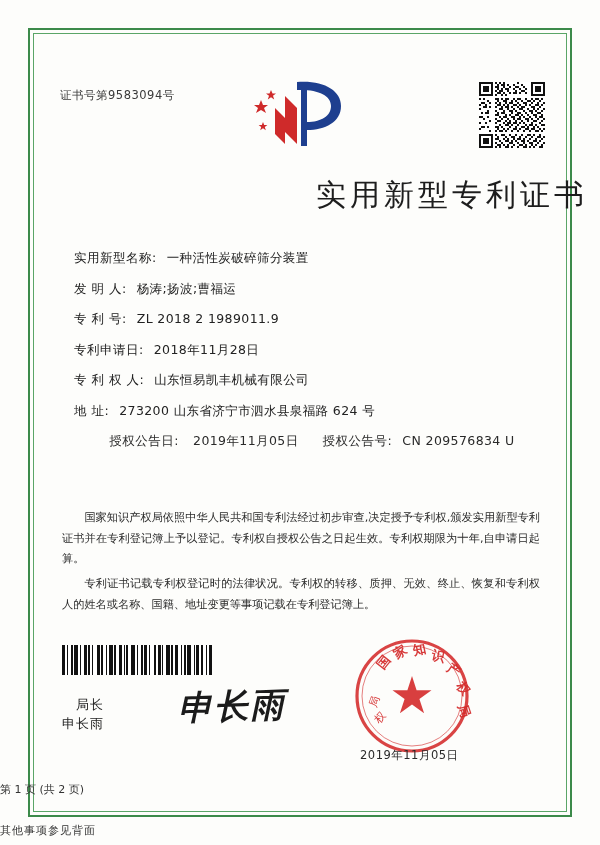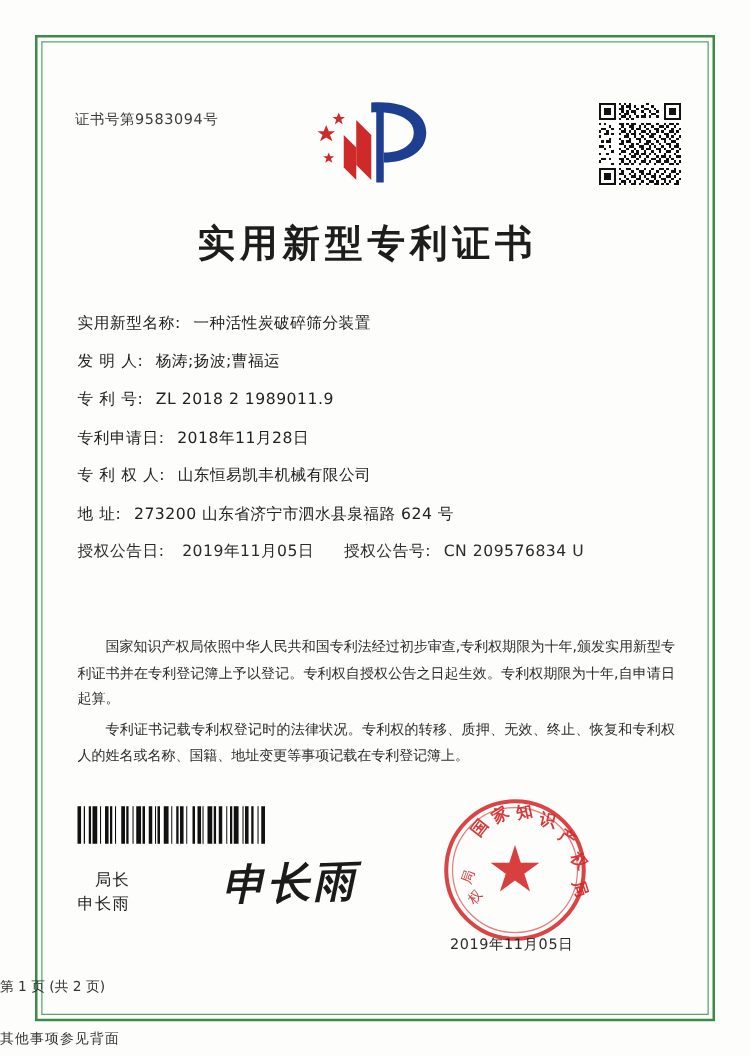--- a/index.html
+++ b/index.html
@@ -61,32 +61,32 @@
     position: absolute;
     right: 55px; top: 82px;
     width: 66px; height: 66px;
   }
   .qr canvas, .qr svg { display:block; }
 
   
   .title {
     position: absolute;
     left: 0; right: 12px; top: 175px;
-    text-align: center;
+    text-align: right;
     font-family: "DejaVu Serif", "Liberation Serif", serif;
-    font-weight: bold;
+    font-weight: normal;
     font-size: 30px;
     letter-spacing: 4px;
     color: #1d1d1d;
   }
 
   
   .fields {
     position: absolute;
-    left: 62px; top: 250px;
+    left: 74px; top: 250px;
     width: 476px;
   }
   .field-row {
     display: flex;
     align-items: baseline;
     margin-bottom: 15.5px;
     font-size: 12.5px;
     color: #222;
     line-height: 1.2;
   }
@@ -98,20 +98,21 @@
   .field-value {
     margin-left: 10px;
     letter-spacing: 0.4px;
   }
 
   .row-double {
     display: flex;
     align-items: baseline;
     margin-bottom: 15.5px;
     font-size: 12.5px;
+    justify-content: center;
   }
   .row-double .seg2 {
     margin-left: 24px;
     display: flex;
     align-items: baseline;
   }
 
   
   .body-text {
     position: absolute;
@@ -558,21 +559,21 @@
         <span class="field-value">2019年11月05日</span>
       </span>
       <span class="seg2">
         <span class="field-label">授权公告号:</span>
         <span class="field-value">CN 209576834 U</span>
       </span>
     </div>
   </div>
 
   <div class="body-text">
-    <p>国家知识产权局依照中华人民共和国专利法经过初步审查,专利权期限为十年,颁发实用新型专利证书并在专利登记簿上予以登记。专利权自授权公告之日起生效。专利权期限为十年,自申请日起算。</p>
+    <p>国家知识产权局依照中华人民共和国专利法经过初步审查,决定授予专利权,颁发实用新型专利证书并在专利登记簿上予以登记。专利权自授权公告之日起生效。专利权期限为十年,自申请日起算。</p>
     <p>专利证书记载专利权登记时的法律状况。专利权的转移、质押、无效、终止、恢复和专利权人的姓名或名称、国籍、地址变更等事项记载在专利登记簿上。</p>
   </div>
 
   <div class="barcode">
     <i style="width:3px"></i>
       <i style="width:2px;background:#fff"></i>
     <i style="width:1px"></i>
       <i style="width:3px;background:#fff"></i>
     <i style="width:2px"></i>
       <i style="width:1px;background:#fff"></i>

